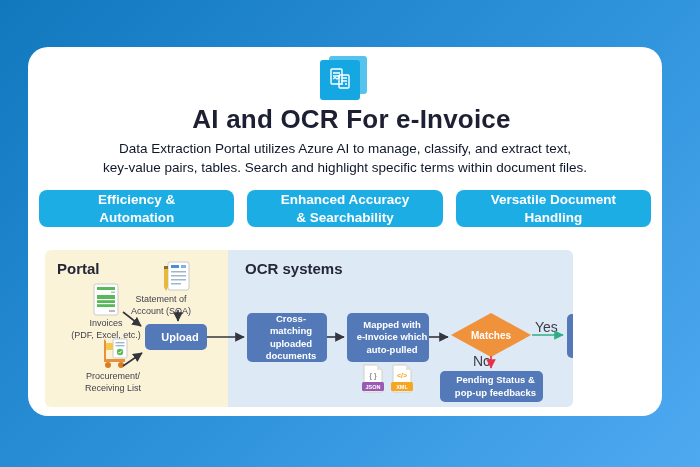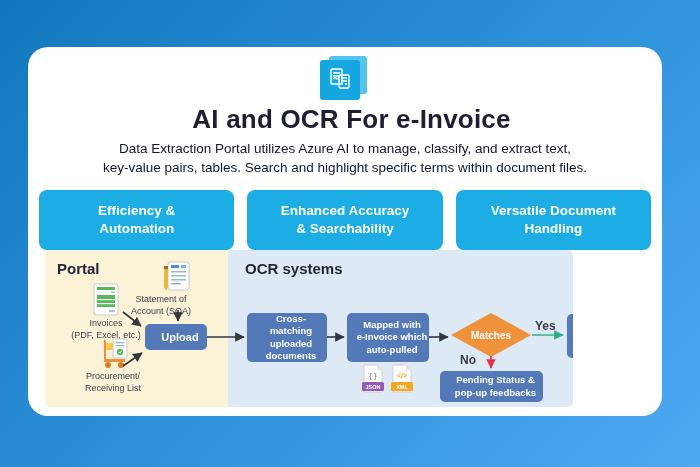--- a/index.html
+++ b/index.html
@@ -54,21 +54,21 @@
     white-space: pre-line;
   }
   
   .chips {
     display: flex;
     gap: 13px;
     margin: 13px 11px 0 11px;
   }
   .chip {
     flex: 1;
-    height: 60px;
+    height: 37px;
     background: #1badE4;
     border-radius: 8px;
     color: #ffffff;
     font-weight: 700;
     font-size: 13.5px;
     line-height: 1.32;
     display: flex; align-items: center; justify-content: center;
     text-align: center;
     white-space: pre-line;
   }
@@ -126,22 +126,22 @@
     background: #F0913B;
     clip-path: polygon(50% 0, 100% 50%, 50% 100%, 0 50%);
   }
   .diamond-label {
     position: absolute; inset: 0;
     display: flex; align-items: center; justify-content: center;
     color: #fff; font-weight: 700; font-size: 10px;
   }
   .edge-label {
     position: absolute;
-    font-size: 12px;
-    font-weight: 700;
+    font-size: 14px;
+    font-weight: 400;
     color: #3c3c46;
   }
   .arrows-svg { position: absolute; inset: 0; pointer-events: none; }
   .icon-abs { position: absolute; }
   .badge-file { display: inline-block; }
 </style>
 </head>
 <body>
 
 <div class="card">
@@ -255,21 +255,21 @@
       <div class="diamond-shape"></div>
       <div class="diamond-label">Matches</div>
     </div>
 
     <div class="flow-node" style="left:522px; top:64px; width:74px; height:44px;">Payment
 Voucher</div>
     <div class="flow-node" style="left:395px; top:121px; width:103px; height:31px;">Pending Status &amp;
 pop-up feedbacks</div>
 
     <div class="edge-label" style="left:490px; top:69px;">Yes</div>
-    <div class="edge-label" style="left:415px; top:103px;">No</div>
+    <div class="edge-label" style="left:428px; top:103px;">No</div>
 
     <svg class="arrows-svg" width="610" height="157" viewBox="0 0 610 157">
       <defs>
         <marker id="ah-dark" markerWidth="7" markerHeight="7" refX="5.5" refY="3" orient="auto">
           <path d="M0,0 L6,3 L0,6 Z" fill="#35353e"></path>
         </marker>
         <marker id="ah-green" markerWidth="7" markerHeight="7" refX="5.5" refY="3" orient="auto">
           <path d="M0,0 L6,3 L0,6 Z" fill="#2FAE84"></path>
         </marker>
         <marker id="ah-red" markerWidth="7" markerHeight="7" refX="5.5" refY="3" orient="auto">

